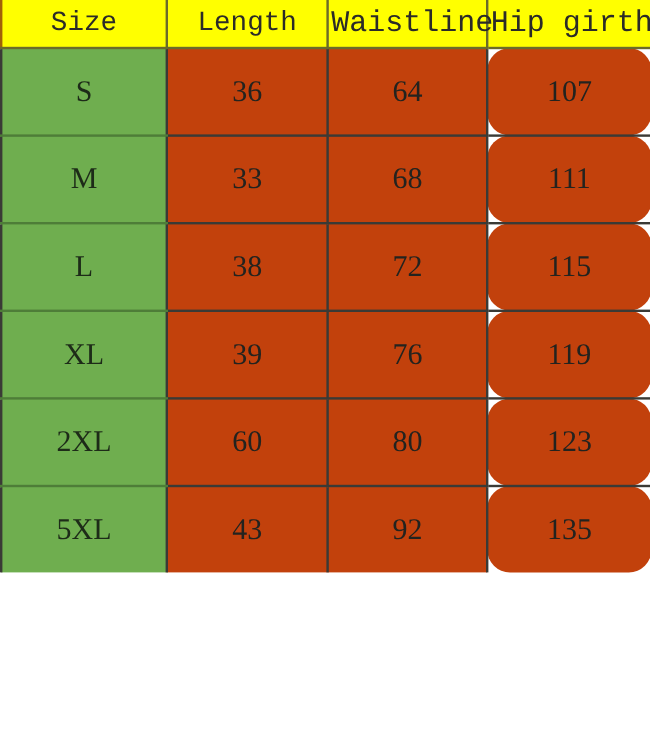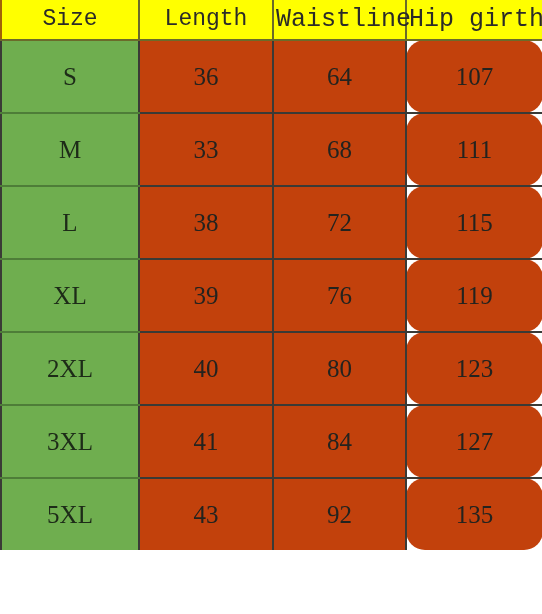--- a/index.html
+++ b/index.html
@@ -123,29 +123,23 @@
         <td class=" last-col">115</td>
       </tr>
       <tr>
         <td class="size-cell">XL</td>
         <td>39</td>
         <td>76</td>
         <td class=" last-col">119</td>
       </tr>
       <tr>
         <td class="size-cell">2XL</td>
-        <td>40</td>
+        <td>60</td>
         <td>80</td>
         <td class=" last-col">123</td>
-      </tr>
-      <tr>
-        <td class="size-cell">3XL</td>
-        <td>41</td>
-        <td>84</td>
-        <td class=" last-col">127</td>
       </tr>
       <tr>
         <td class="size-cell">5XL</td>
         <td>43</td>
         <td>92</td>
         <td class=" last-col">135</td>
       </tr>
     </tbody>
 </table>
 

